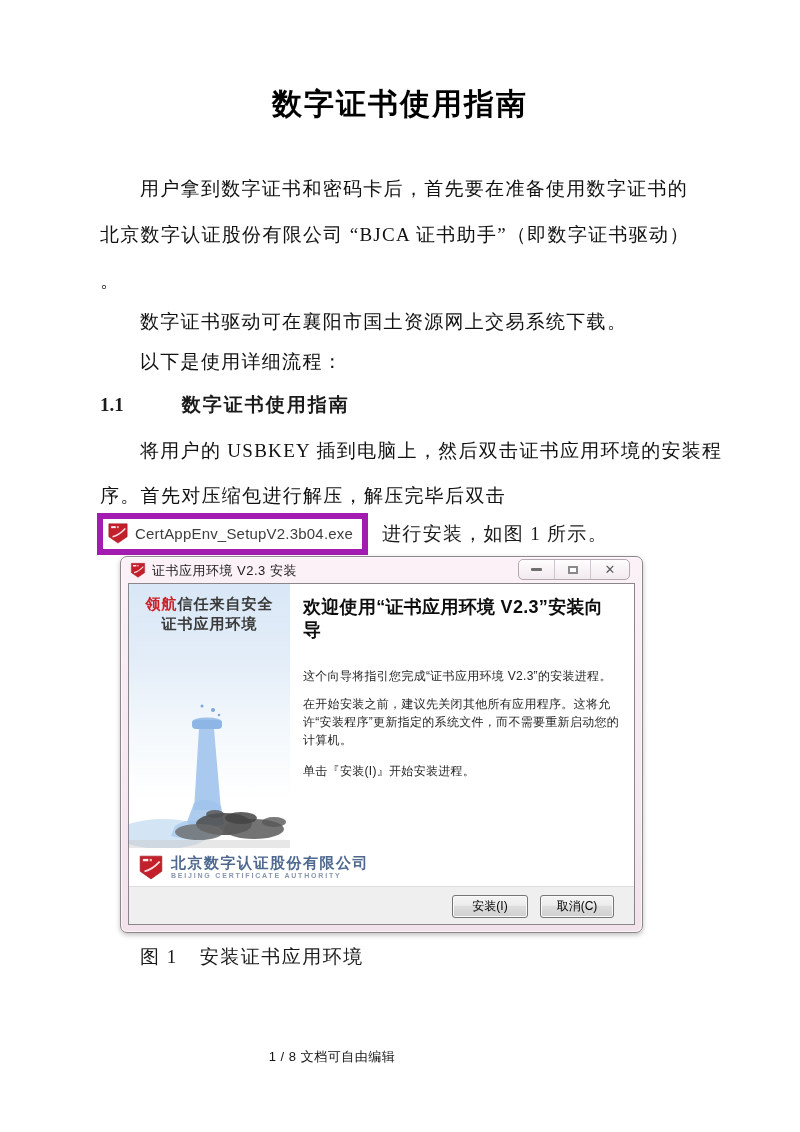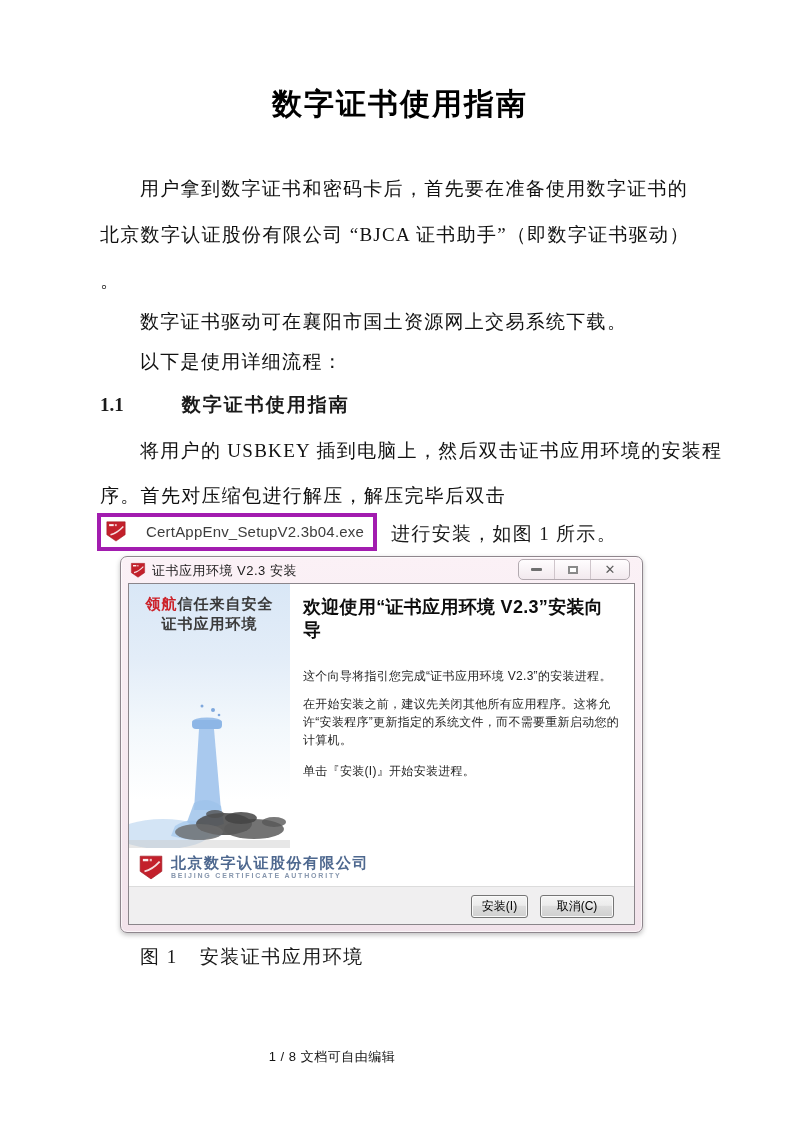--- a/index.html
+++ b/index.html
@@ -11,21 +11,21 @@
   
   .doc-title{top:84px;left:0;width:800px;text-align:center;
     font-family:"Liberation Sans","DejaVu Sans",sans-serif;font-weight:bold;
     font-size:30px;letter-spacing:2px;color:#000;}
   .bodyline{font-size:19px;letter-spacing:1.3px;white-space:nowrap;color:#111;}
   .ind{left:140px;} .noind{left:100px;}
   .section-head{top:392px;left:100px;font-size:19px;font-weight:bold;white-space:nowrap;}
   .section-head .sec-title{margin-left:58px;letter-spacing:2px;}
   
   .exe-row{top:513px;left:97px;display:flex;align-items:flex-start;}
-  .exe-box{display:flex;align-items:center;gap:19px;border:4px solid #a21caf;
+  .exe-box{display:flex;align-items:center;gap:6px;border:6px solid #a21caf;
     background:#fff;padding:3px 9px 5px 4px;}
   .exe-name{font-family:"Liberation Sans","DejaVu Sans",sans-serif;font-size:15px;
     color:#3d3d3d;letter-spacing:0.2px;white-space:nowrap;}
   .exe-after{font-size:19px;letter-spacing:1.3px;margin-left:14px;margin-top:8px;white-space:nowrap;}
   
   .dialog{top:556px;left:120px;width:523px;height:377px;border-radius:7px;
     background:linear-gradient(#fbf1f6,#f2e3eb);border:1px solid #8f868d;
     box-shadow:0 2px 5px rgba(0,0,0,0.25), inset 0 0 0 1px rgba(255,255,255,0.65);
     box-sizing:border-box;padding-left:18px;}
   .titlebar{position:absolute;left:0;top:0;right:0;height:26px;}
@@ -59,21 +59,21 @@
   .brand-cn{font-family:"Liberation Serif",serif;font-weight:bold;font-size:15px;
     color:#4e688f;letter-spacing:1.5px;line-height:1.1;white-space:nowrap;}
   .brand-en{font-family:"Liberation Sans",sans-serif;font-weight:bold;font-size:7px;
     color:#8696ad;letter-spacing:1.8px;white-space:nowrap;}
   .dfooter{position:absolute;left:0;right:0;top:302px;bottom:0;background:#f0eff0;
     border-top:1px solid #dcdcdc;}
   .btn{position:absolute;top:8px;height:23px;border:1px solid #757575;border-radius:3px;
     background:linear-gradient(to bottom,#f4f4f4,#ececec 45%,#dedede 46%,#cfcfcf);
     box-shadow:inset 0 0 0 1px #fafafa;display:flex;align-items:center;justify-content:center;
     font-family:"Liberation Sans",sans-serif;font-size:12px;color:#000;box-sizing:border-box;}
-  .btn-install{right:106px;width:57px;}
+  .btn-install{right:106px;width:76px;}
   .btn-cancel{right:20px;width:74px;}
   
   .fig-caption{top:944px;left:140px;font-size:19px;letter-spacing:1.5px;white-space:nowrap;}
   .fig-caption .cap-text{margin-left:22px;}
   .page-footer{top:1048px;left:0;width:664px;text-align:center;
     font-family:"Liberation Sans",sans-serif;font-size:13px;color:#141414;letter-spacing:0.5px;}
 </style>
 </head>
 <body>
 

